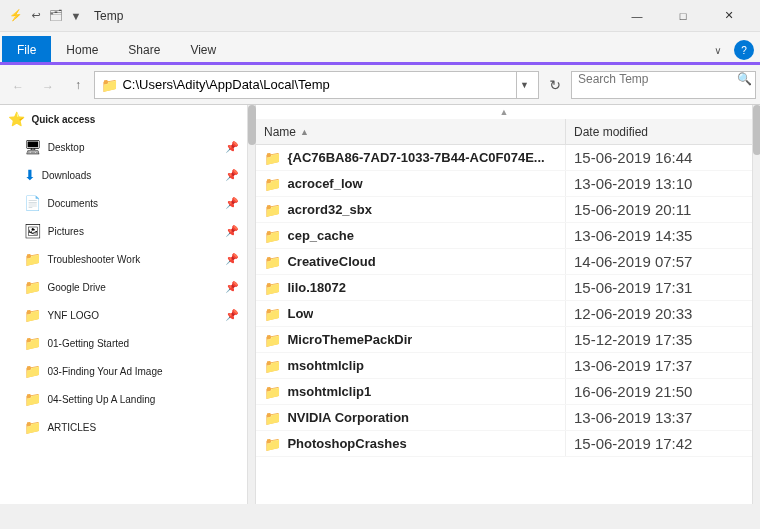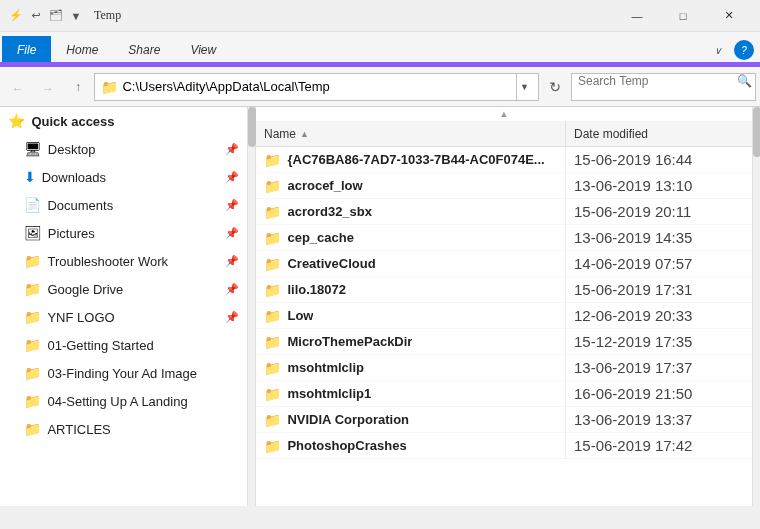--- a/index.html
+++ b/index.html
@@ -34,21 +34,20 @@
       align-items: center;
       justify-content: center;
       font-size: 11px;
       color: #555;
     }
     .title-bar-title {
       flex: 1;
       font-size: 12px;
       color: #333;
       padding-left: 4px;
-      font-family: Liberation Serif, serif;
     }
     .window-controls {
       display: flex;
       gap: 0;
       margin-left: auto;
     }
     .window-btn {
       width: 46px;
       height: 32px;
       display: flex;
@@ -57,22 +56,21 @@
       cursor: pointer;
       font-size: 11px;
       color: #333;
       background: transparent;
       border: none;
     }
 
     
     .ribbon {
       background: #f5f5f5;
-      border-bottom: 5px solid #8b5cf6;
-      font-style: italic;
+      border-bottom: 3px solid #8b5cf6;
     }
     .ribbon-tabs {
       display: flex;
       height: 30px;
       align-items: flex-end;
       padding: 0 2px;
     }
     .ribbon-tab {
       padding: 4px 14px;
       font-size: 12px;
@@ -233,21 +231,21 @@
     .sidebar-item.section-header {
       padding-left: 8px;
       font-weight: 600;
       color: #000;
     }
     .sidebar-icon {
       font-size: 14px;
       flex-shrink: 0;
     }
     .sidebar-label {
-      font-size: 13px;
+      font-size: 10px;
       color: #222;
       overflow: hidden;
       text-overflow: ellipsis;
       flex: 1;
     }
     .sidebar-pin {
       color: #aaa;
       font-size: 11px;
       flex-shrink: 0;
     }

